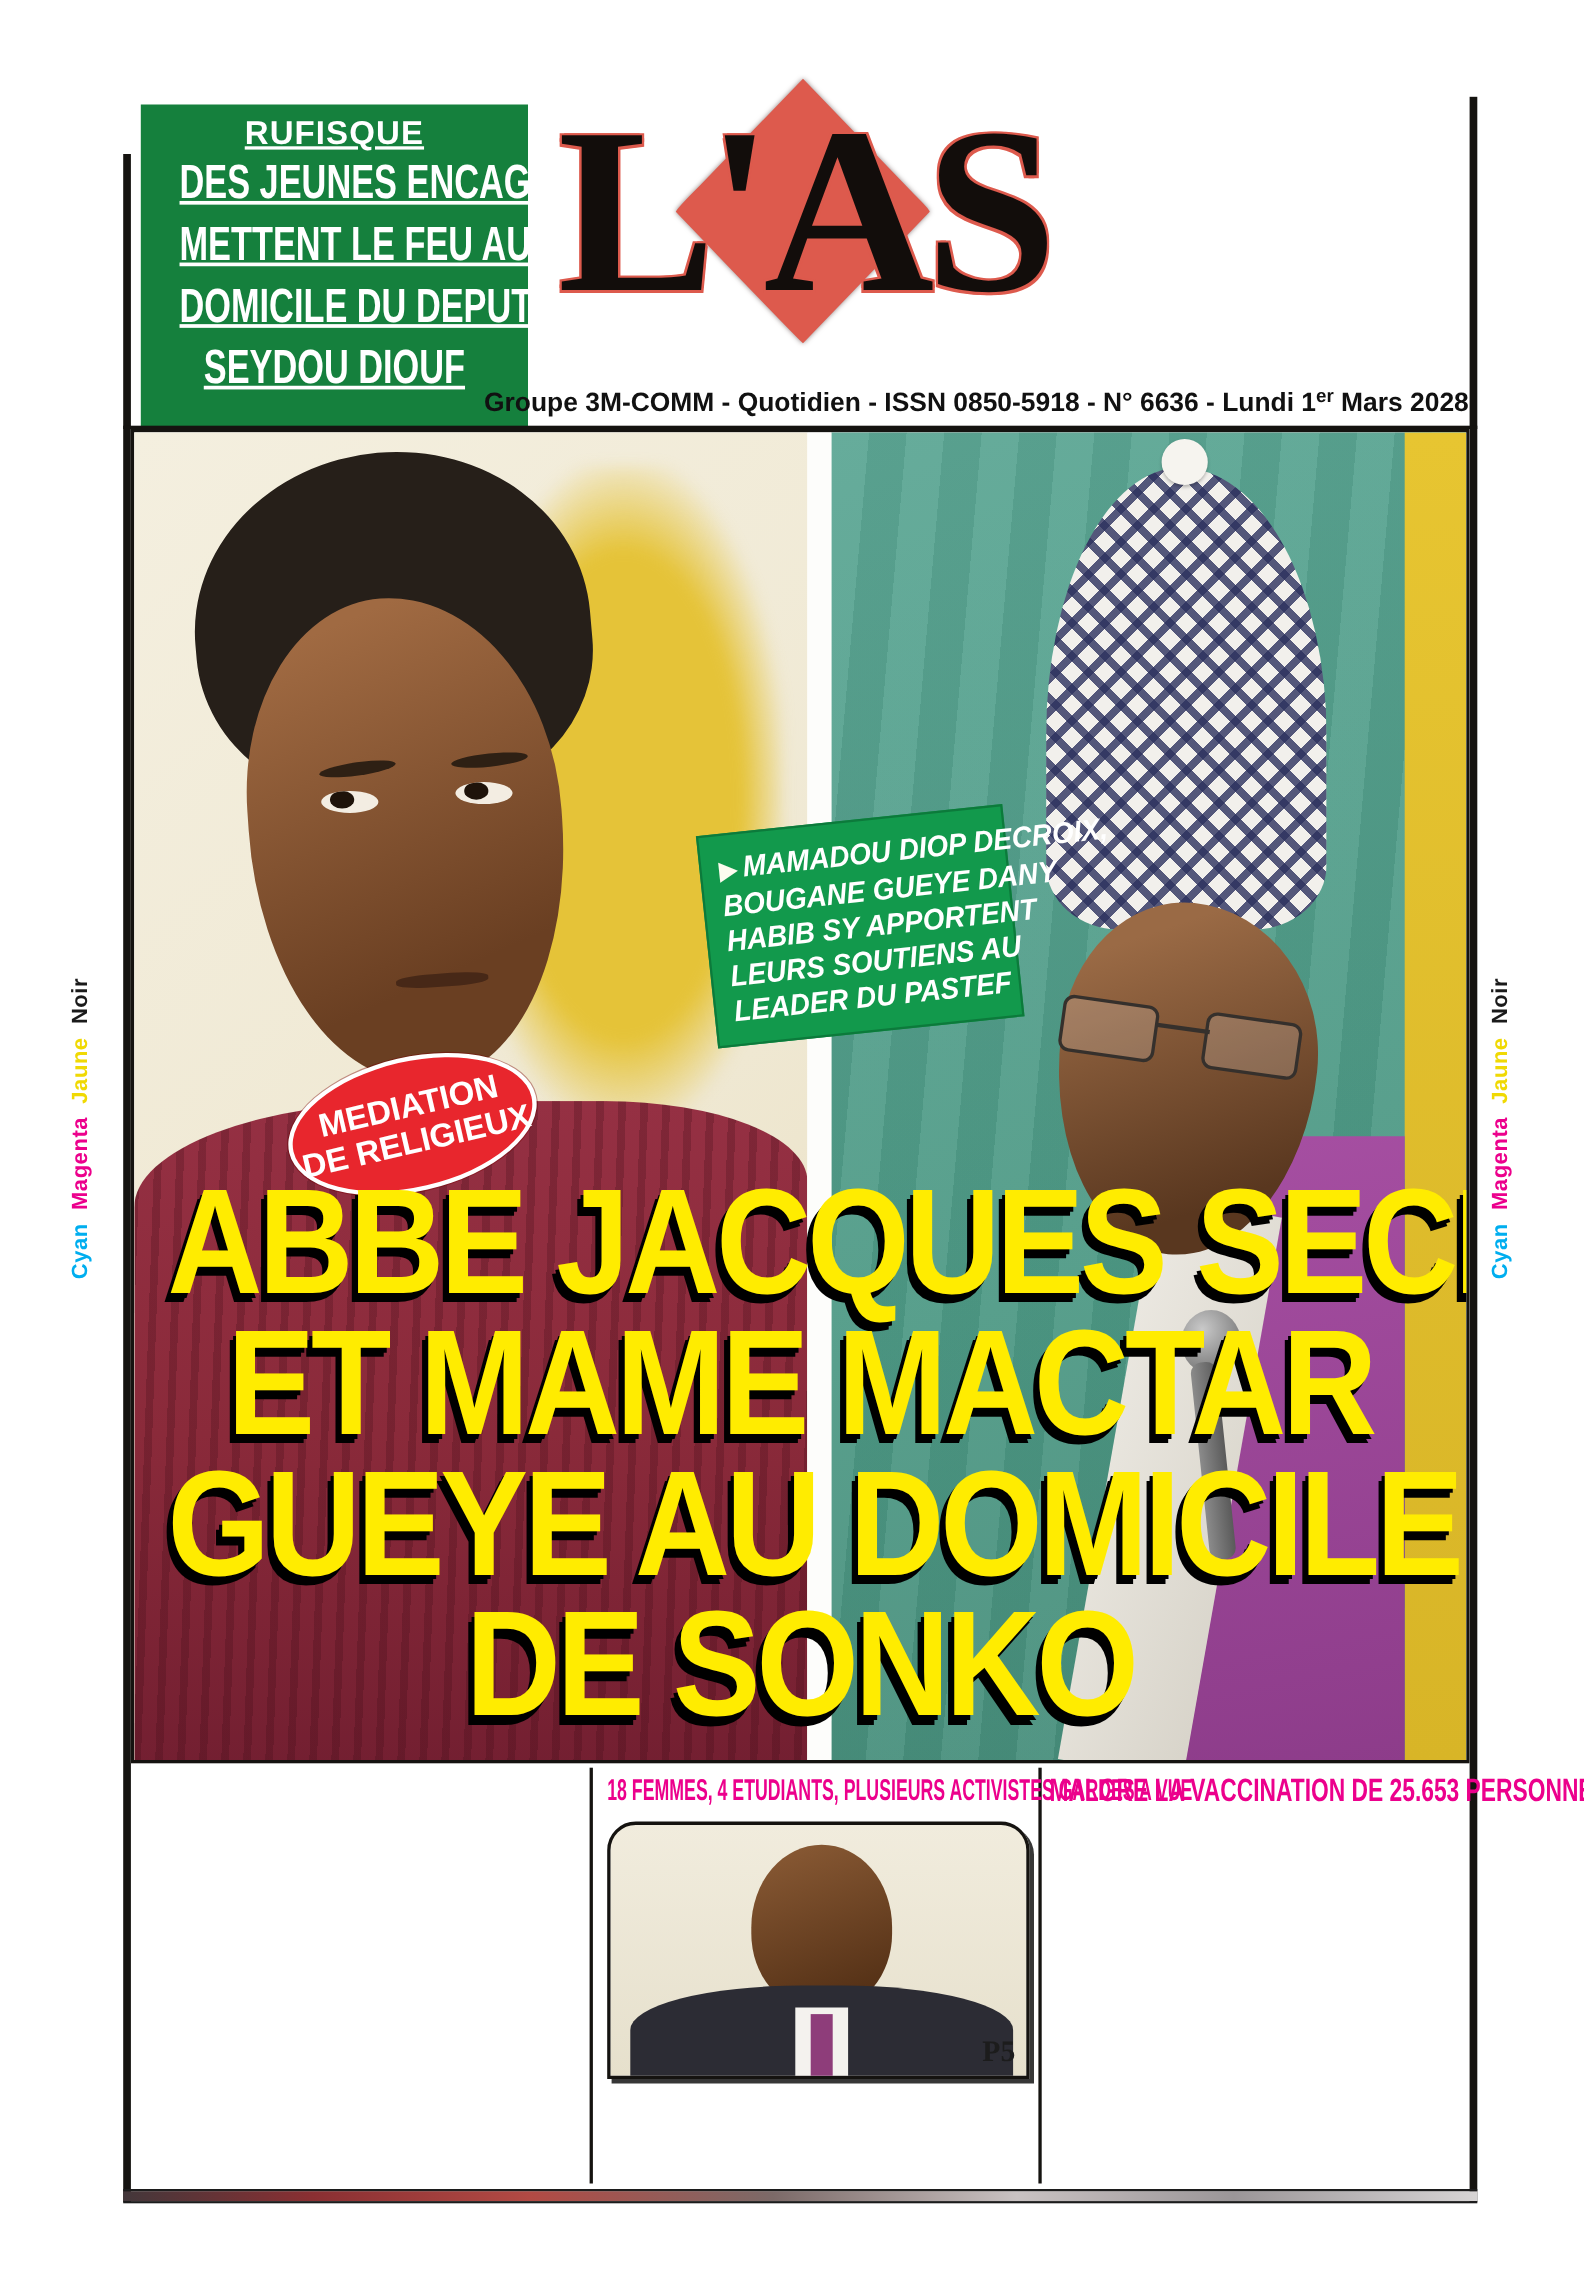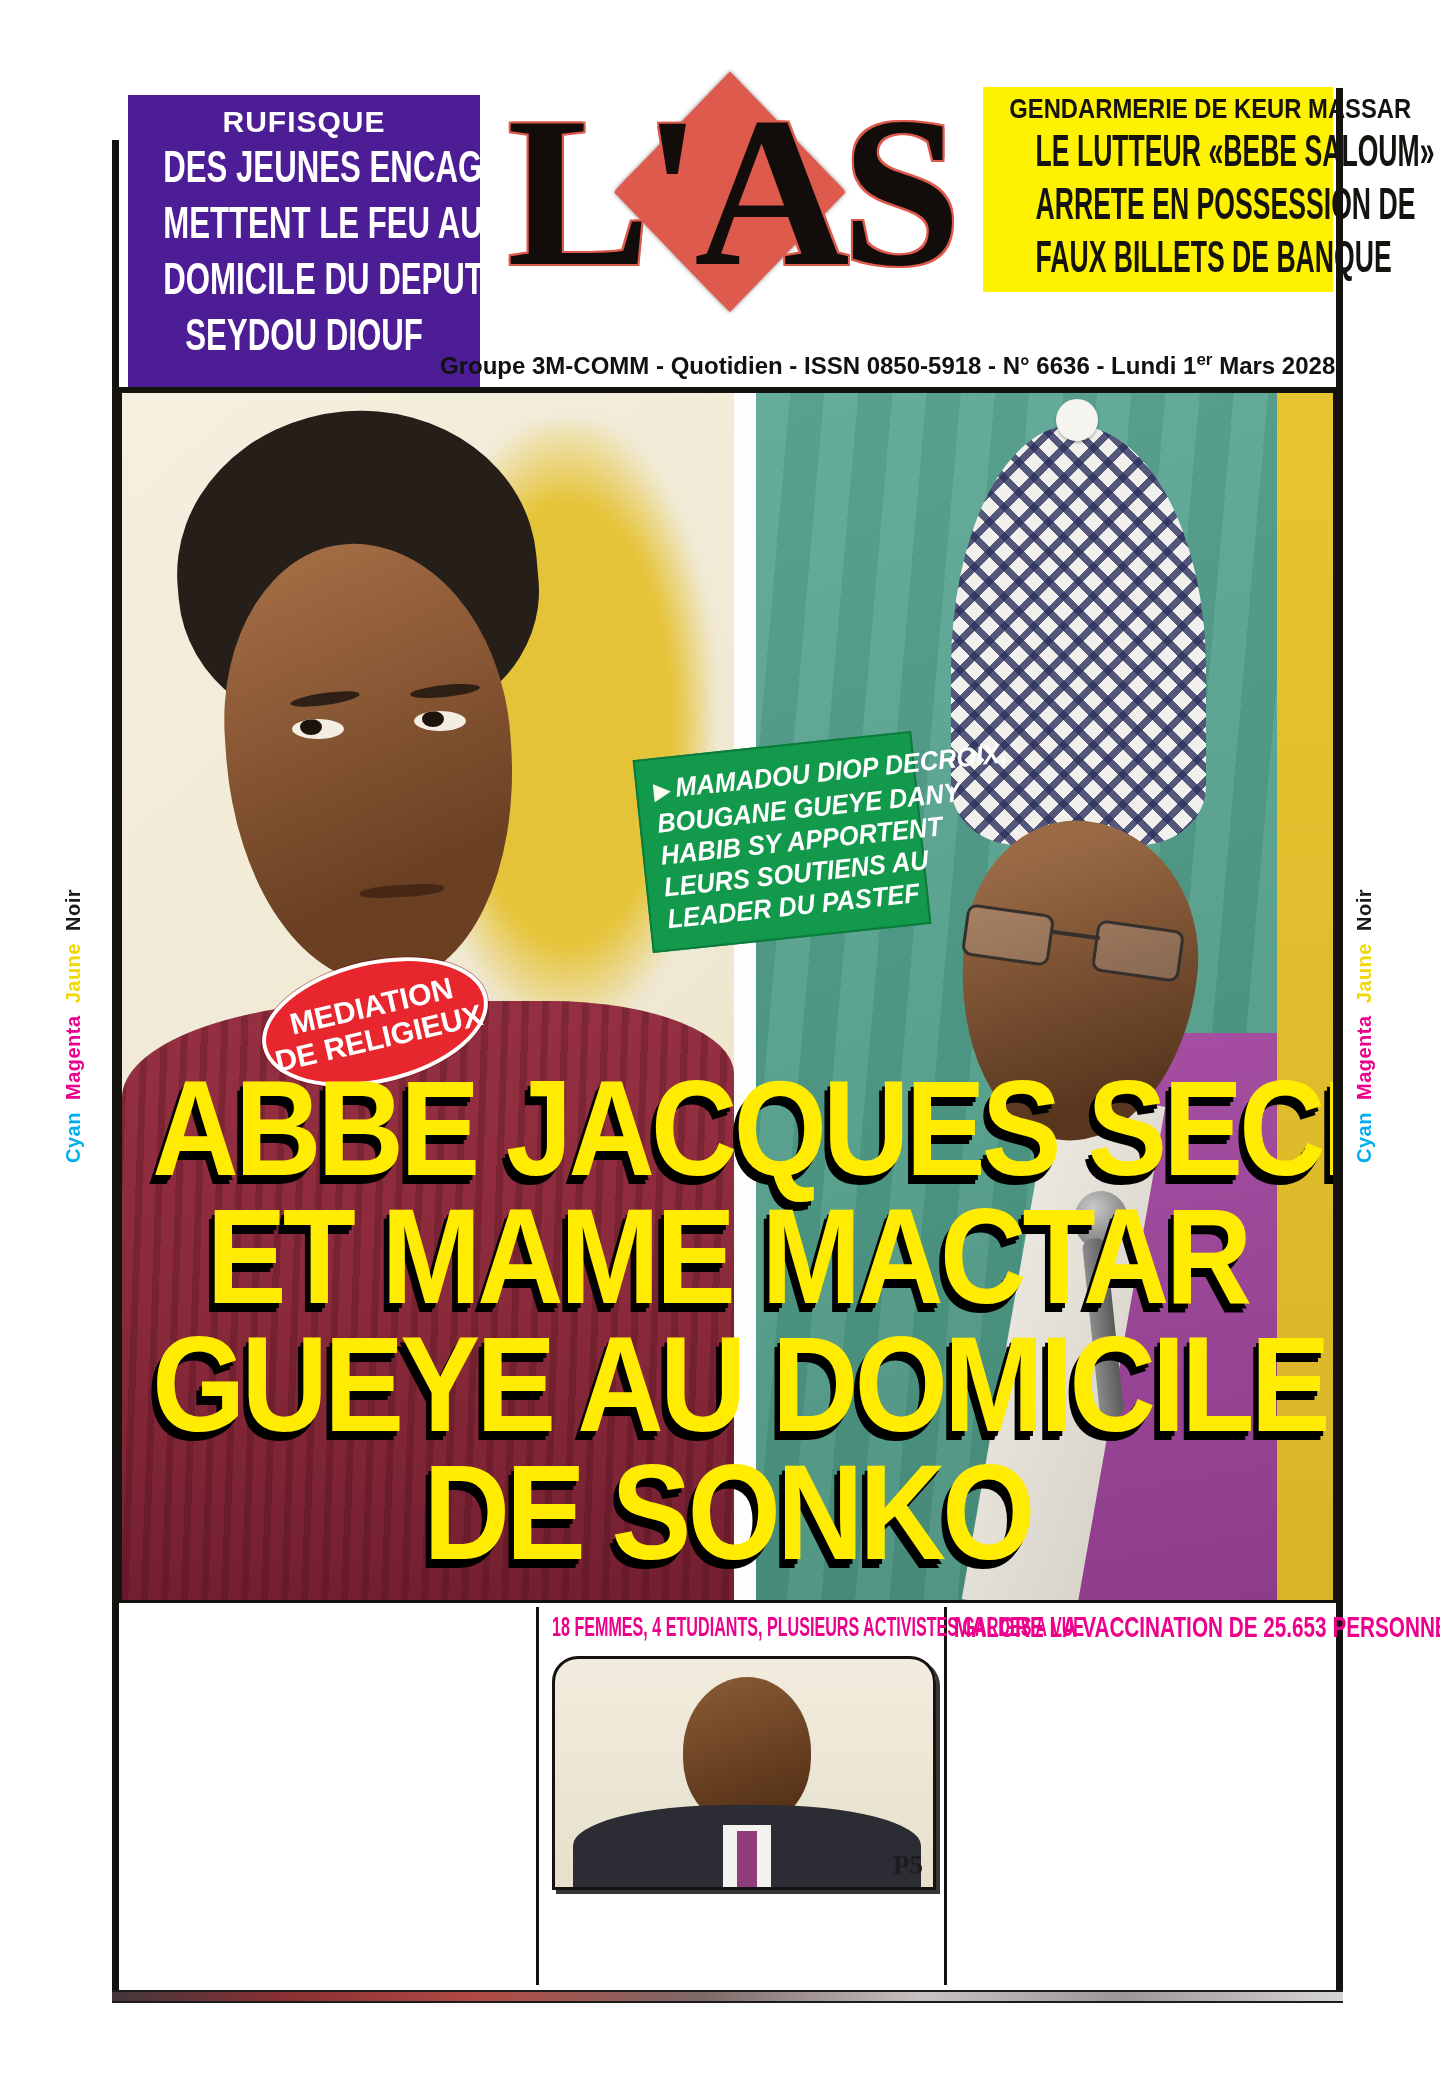--- a/index.html
+++ b/index.html
@@ -6,21 +6,21 @@
   body { background:#fff; font-family:"Liberation Sans", sans-serif; }
   #page { position:relative; width:1440px; height:2079px; background:#fff; overflow:hidden; margin:0 auto; }
 
   
   .vbar { position:absolute; background:#151310; }
   .reg { position:absolute; width:260px; height:26px; text-align:center; font-size:20px; font-weight:bold; transform:rotate(-90deg); white-space:nowrap; letter-spacing:.5px; }
   .reg span { margin:0 3px; }
   .reg-cyan { color:#00aeef; } .reg-magenta { color:#ec008c; } .reg-jaune { color:#f0d903; } .reg-noir { color:#1a1a1a; }
 
   
-  .blue-box { position:absolute; left:128px; top:95px; width:352px; height:364px; background:#4c1d95; color:#fff; text-align:center; padding-top:10px; }
+  .blue-box { position:absolute; left:128px; top:95px; width:352px; height:364px; background:#15803d; color:#fff; text-align:center; padding-top:10px;text-decoration:underline; }
   .blue-box .kicker { font-size:30px; font-weight:bold; letter-spacing:1px; }
   .blue-box .hl { display:block; font-size:39px; font-weight:bold; line-height:56px; white-space:nowrap; transform:scale(.8,1.12); }
   .logo-wrap { position:absolute; left:470px; top:42px; width:520px; height:300px; }
   .logo-diamond { position:absolute; left:50%; top:52%; transform:translate(-50%,-50%) scale(1.25,1); font-size:330px; line-height:330px; color:#dd5a4d; text-shadow:0 0 4px rgba(50,22,20,.55); font-family:"DejaVu Sans", sans-serif; }
   .logo-text { position:absolute; left:0; top:0; width:100%; height:100%; display:flex; align-items:center; justify-content:center; font-family:"Liberation Serif", serif; font-weight:bold; font-size:215px; letter-spacing:-8px; color:#120d0b; text-shadow:-2px -2px 0 #dd5a4d,2px -2px 0 #dd5a4d,-2px 2px 0 #dd5a4d,2px 2px 0 #dd5a4d; }
   .info-line { position:absolute; left:440px; top:350px; width:580px; text-align:center; font-size:24px; font-weight:bold; color:#111; white-space:nowrap; }
   .info-line sup { font-size:17px; vertical-align:super; }
   .yellow-box { position:absolute; left:983px; top:87px; width:350px; height:205px; background:#fff200; color:#151310; text-align:center; padding-top:6px; }
   .yellow-box .kicker { display:block; font-size:28px; font-weight:bold; white-space:nowrap; transform:scale(.85,1); }
   .yellow-box .hl { display:block; font-size:38px; font-weight:bold; line-height:53px; white-space:nowrap; transform:scale(.7,1.15); }
@@ -132,26 +132,20 @@
     <span class="hl">DOMICILE DU DEPUTE</span>
     <span class="hl">SEYDOU DIOUF</span>
   </div>
 
   <div class="logo-wrap">
     <span class="logo-diamond">♦</span>
     <span class="logo-text">L'AS</span>
   </div>
   <div class="info-line"><span>Groupe 3M-COMM - Quotidien - ISSN 0850-5918 - N° 6636 - Lundi 1</span><sup>er</sup><span> Mars 2028</span></div>
 
-  <div class="yellow-box">
-    <span class="kicker">GENDARMERIE DE KEUR MASSAR</span>
-    <span class="hl">LE LUTTEUR «BEBE SALOUM»</span>
-    <span class="hl">ARRETE EN POSSESSION DE</span>
-    <span class="hl">FAUX BILLETS DE BANQUE</span>
-  </div>
 
   <div class="header-rule"></div>
 
   <div class="main-photo">
 
     <div class="mp-left">
       <div class="mp-yellow-blob"></div>
       <div class="mp-hair"></div>
       <div class="mp-face"></div>
       <div class="mp-brow" style="left:168px; top:300px; transform:rotate(-8deg);"></div>

